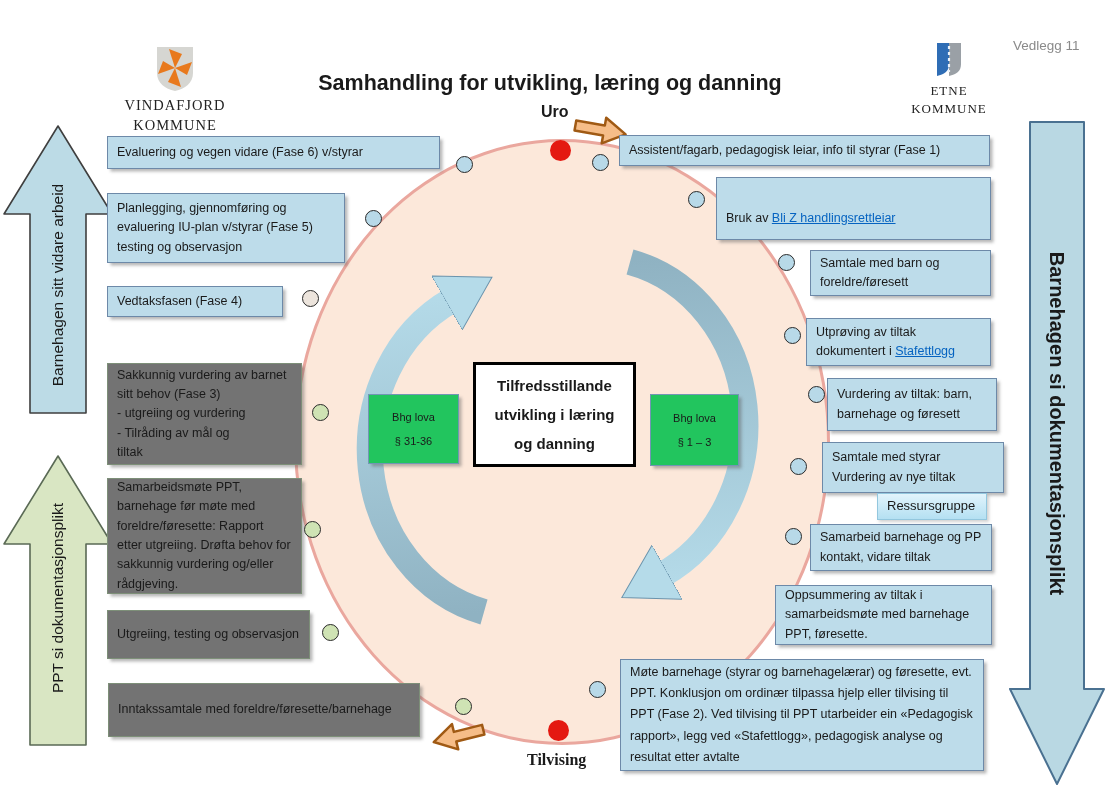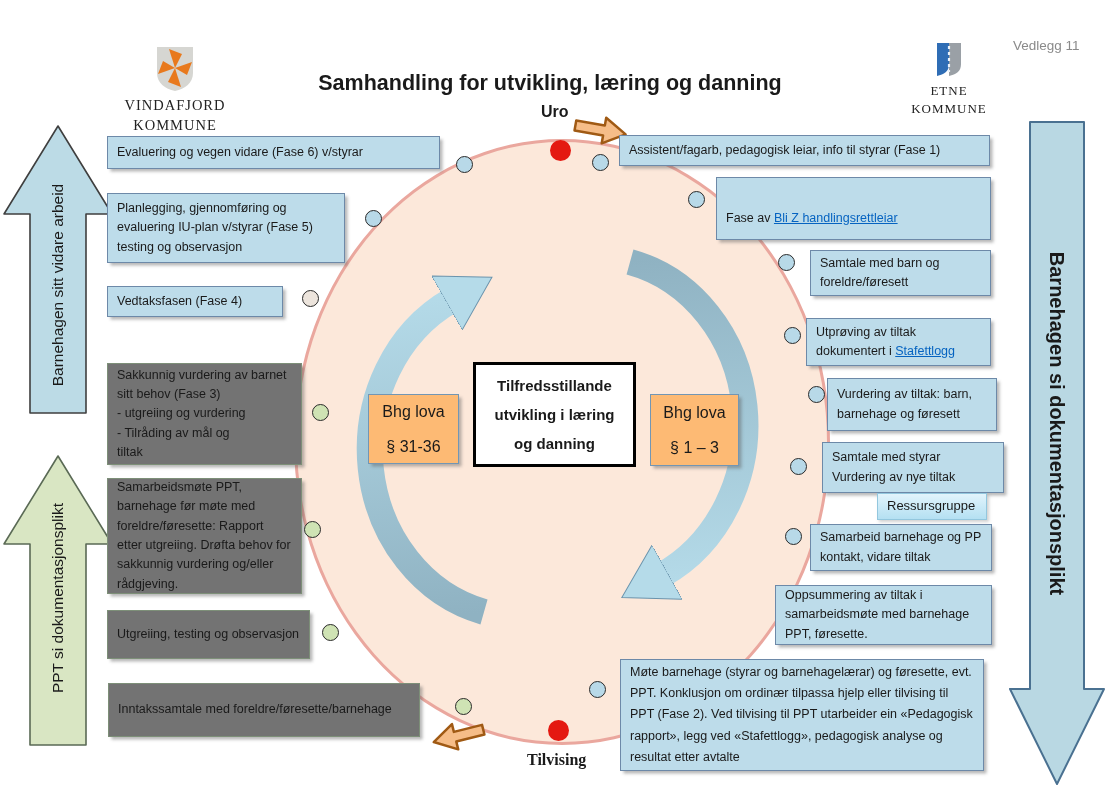--- a/index.html
+++ b/index.html
@@ -10,22 +10,22 @@
   
   #ellipse{left:294px;top:139px;width:536px;height:606px;border-radius:50%;
            background:#fce8da;border:3px solid #eaa79e;box-sizing:border-box;z-index:0;}
   svg.layer{position:absolute;left:0;top:0;z-index:1;pointer-events:none;}
   
   .box{position:absolute;z-index:2;box-sizing:border-box;border:1.6px solid #6d89a8;
        background:#bddcea;padding:5px 9px;font-size:12.5px;line-height:1.55;
        box-shadow:2.5px 2.5px 3px rgba(90,90,90,.45);display:flex;align-items:center;}
   .box>span{display:block;width:100%;}
   .green{background:#737373;border-color:#7d8f78;}
-  .lawbox{background:#fdba74;border-color:#7296b4;justify-content:center;text-align:center;
-          font-size:16px;line-height:2.2;}
+  .lawbox{background:#22c55e;border-color:#7296b4;justify-content:center;text-align:center;
+          font-size:11px;line-height:2.2;}
   .centerbox{background:#fff;border:3.2px solid #000;font-weight:bold;font-size:15px;
              line-height:1.95;justify-content:center;text-align:center;box-shadow:none;}
   .ressurs{background:linear-gradient(#e2f4fc,#b4e0f2);border:1.2px solid #93c7de;
            font-size:13px;justify-content:center;box-shadow:2px 2px 3px rgba(120,120,120,.35);z-index:3;}
   a.doclink{color:#0563c1;text-decoration:underline;}
   
   .dot{position:absolute;width:17px;height:17px;border-radius:50%;
        border:1.7px solid #2a2a2a;box-sizing:border-box;z-index:2;}
   .dot.blue{background:#b8d9e8;} .dot.green{background:#cfe3b4;} .dot.pale{background:#ece4dc;}
   .reddot{position:absolute;width:21px;height:21px;border-radius:50%;background:#e41911;z-index:2;}
@@ -165,21 +165,21 @@
     </div>
   <div class="box green" style="left:108px;top:683px;width:312px;height:54px;">
       <span>Inntakssamtale med foreldre/føresette/barnehage</span>
     </div>
 
   <div class="box" style="left:619px;top:135px;width:371px;height:31px;">
       <span>Assistent/fagarb, pedagogisk leiar, info til styrar (Fase 1)</span>
     </div>
   <div class="box" style="left:716px;top:177px;width:275px;height:63px;">
     <span><br>
-      <span>Fase av </span><a class="doclink" href="#">Bli Z handlingsrettleiar</a>
+      <span>Bruk av </span><a class="doclink" href="#">Bli Z handlingsrettleiar</a>
     </span>
     </div>
   <div class="box" style="left:810px;top:250px;width:181px;height:46px;">
       <span>Samtale med barn og foreldre/føresett</span>
     </div>
   <div class="box" style="left:806px;top:318px;width:185px;height:48px;">
     <span><span>Utprøving av tiltak dokumentert i&nbsp;</span><a class="doclink" href="#">Stafettlogg</a></span>
     </div>
   <div class="box" style="left:827px;top:378px;width:170px;height:53px;">
       <span>Vurdering av tiltak: barn, barnehage og føresett</span>

